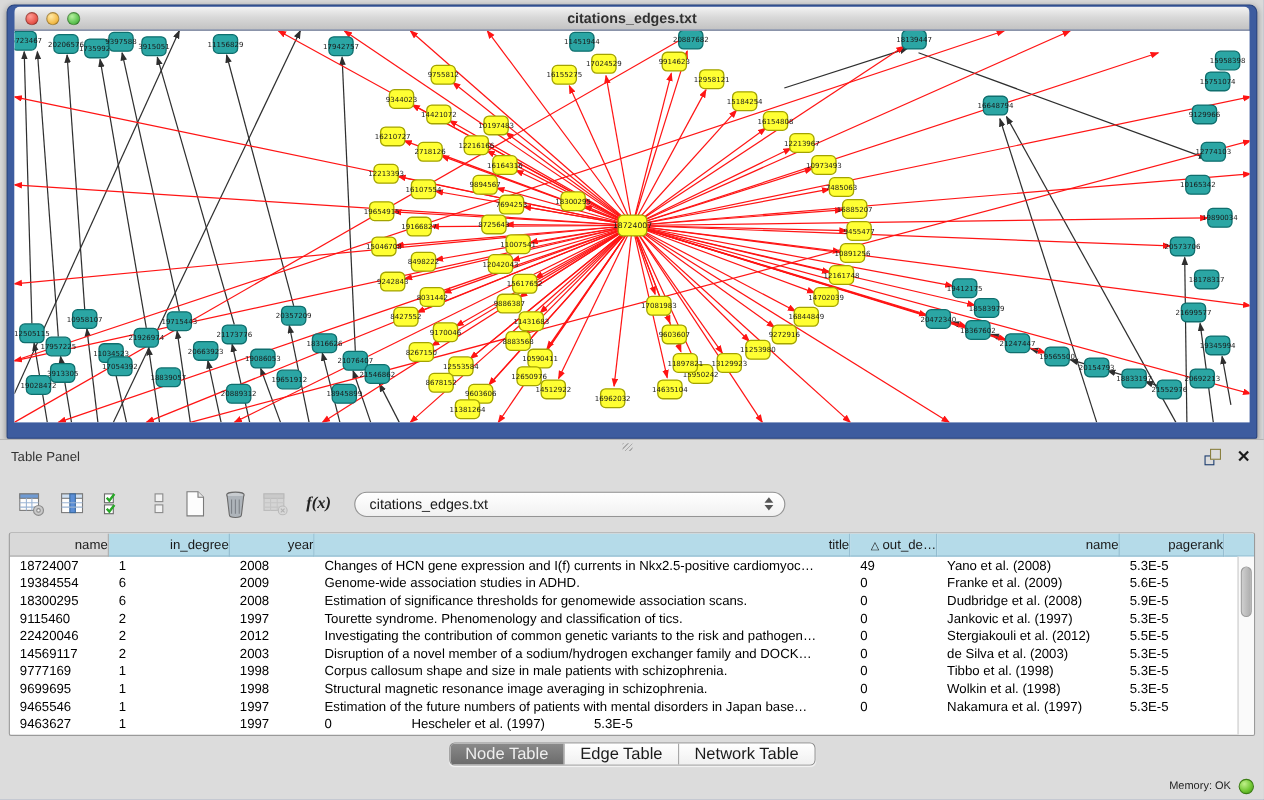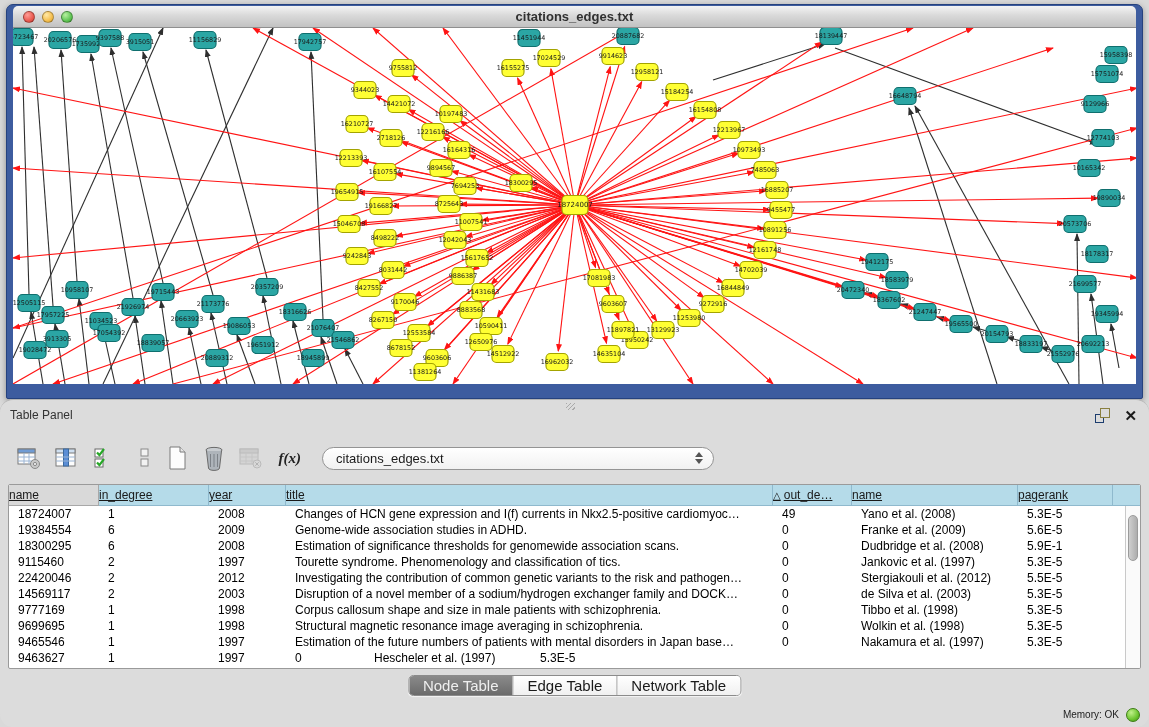--- a/index.html
+++ b/index.html
@@ -36,21 +36,21 @@
   .light.yellow{ background:radial-gradient(circle at 35% 30%, #ffe9a8, #f5bf4f 60%, #d99e2b); }
   .light.green { background:radial-gradient(circle at 35% 30%, #b7f0a0, #61c555 60%, #3d9e33); }
   .canvas {
     position:relative; width:1123px; height:356px; background:#ffffff; overflow:hidden;
   }
   .canvas svg { position:absolute; left:0; top:0; }
 
   
   .table-panel {
     position:absolute; left:0; top:399px; width:1149px; height:328px;
-    background:#dcdcdc; border-top:1px solid #b5b5b5;border-radius:13px;
+    background:#dcdcdc; border-top:1px solid #b5b5b5;
   }
   .panel-header { position:relative; height:32px; }
   .panel-title { position:absolute; left:10px; top:8px; font-size:12px; color:#333; }
   .panel-grip {
     position:absolute; left:566px; top:3px; width:9px; height:7px;
     background:repeating-linear-gradient(135deg,#aaa 0 1px,transparent 1px 3px);
   }
   .panel-btns { position:absolute; right:12px; top:8px; display:flex; gap:14px; align-items:center; }
   .float-icon { width:15px; height:15px; position:relative; }
   .float-icon .sq1 { position:absolute; left:0; bottom:0; width:9px; height:9px; border:1px solid #1c3d6e; }
@@ -77,23 +77,23 @@
   .combo .arrows i.up { border-bottom:5px solid #555; }
   .combo .arrows i.down { border-top:5px solid #555; }
 
   .tbl-wrap {
     position:absolute; left:8px; top:84px; width:1133px; height:185px;
     background:#ffffff; border:1px solid #9a9a9a; border-radius:2px;
     overflow:hidden;
   }
   .tbl-head { display:flex; height:21px; background:#fff; }
   .th {
-    height:21px; font-size:12px; color:#1a1a1a; text-align:left; line-height:21px;
+    height:21px; font-size:12px; color:#1a1a1a; text-align:right; line-height:21px;
     background:#b5dbe9; border-right:1px solid #8fb9cd; border-bottom:1px solid #8fb9cd;
-    overflow:hidden; white-space:nowrap; flex:0 0 auto;text-decoration:underline;
+    overflow:hidden; white-space:nowrap; flex:0 0 auto;
   }
   .th.gray { background:#d9d9d9; border-right:1px solid #a8a8a8; border-bottom:1px solid #a8a8a8; }
   .th .sort-tri { font-size:10px; margin-right:3px; color:#1a1a1a; }
   .tbl-body { position:relative; }
   .tr { display:flex; height:16px; }
   .td {
     font-size:12px; color:#000; line-height:16px; padding-left:9px;
     white-space:nowrap; overflow:hidden; flex:0 0 auto;
   }
   
@@ -843,21 +843,21 @@
           <div class="td c5">Franke et al. (2009)</div>
           <div class="td c6">5.6E-5</div>
         </div>
         <div class="tr">
           <div class="td c0">18300295</div>
           <div class="td c1">6</div>
           <div class="td c2">2008</div>
           <div class="td c3">Estimation of significance thresholds for genomewide association scans.</div>
           <div class="td c4">0</div>
           <div class="td c5">Dudbridge et al. (2008)</div>
-          <div class="td c6">5.9E-1</div>
+          <div class="td c6">5.9E-5</div>
         </div>
         <div class="tr">
           <div class="td c0">9115460</div>
           <div class="td c1">2</div>
           <div class="td c2">1997</div>
           <div class="td c3">Tourette syndrome. Phenomenology and classification of tics.</div>
           <div class="td c4">0</div>
           <div class="td c5">Jankovic et al. (1997)</div>
           <div class="td c6">5.3E-5</div>
         </div>

